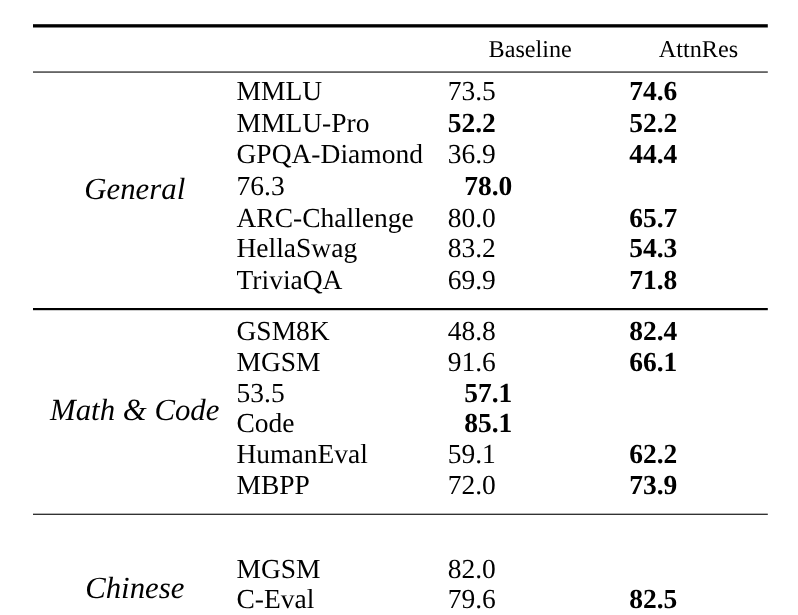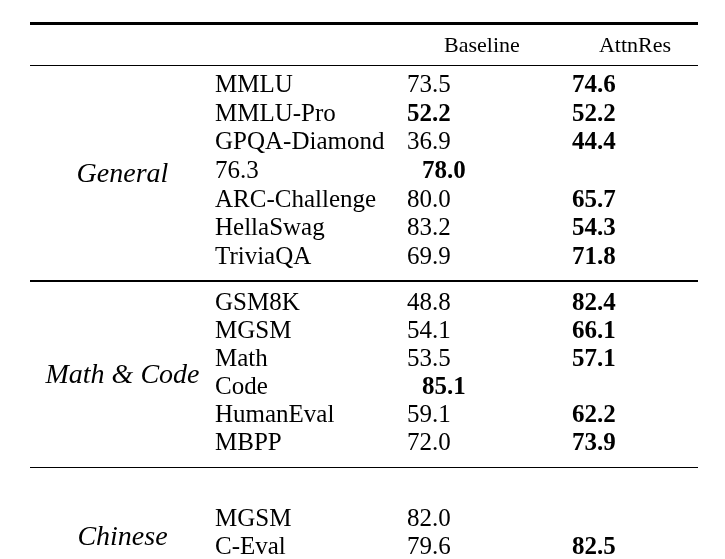--- a/index.html
+++ b/index.html
@@ -130,25 +130,24 @@
   <div class="section section-2">
     <div class="group-cell">Math &amp; Code</div>
     <div class="rows">
       <div class="row">
         <div class="cell name">GSM8K</div>
         <div class="cell num baseline">48.8</div>
         <div class="cell num attnres bold">82.4</div>
       </div>
       <div class="row">
         <div class="cell name">MGSM</div>
-        <div class="cell num baseline">54.1</div>
+        <div class="cell num baseline">91.6</div>
         <div class="cell num attnres bold">66.1</div>
       </div>
       <div class="row">
-        <div class="cell name">Math</div>
         <div class="cell num baseline">53.5</div>
         <div class="cell num attnres bold">57.1</div>
       </div>
       <div class="row">
         <div class="cell name">Code</div>
         <div class="cell num attnres bold">85.1</div>
       </div>
       <div class="row">
         <div class="cell name">HumanEval</div>
         <div class="cell num baseline">59.1</div>

